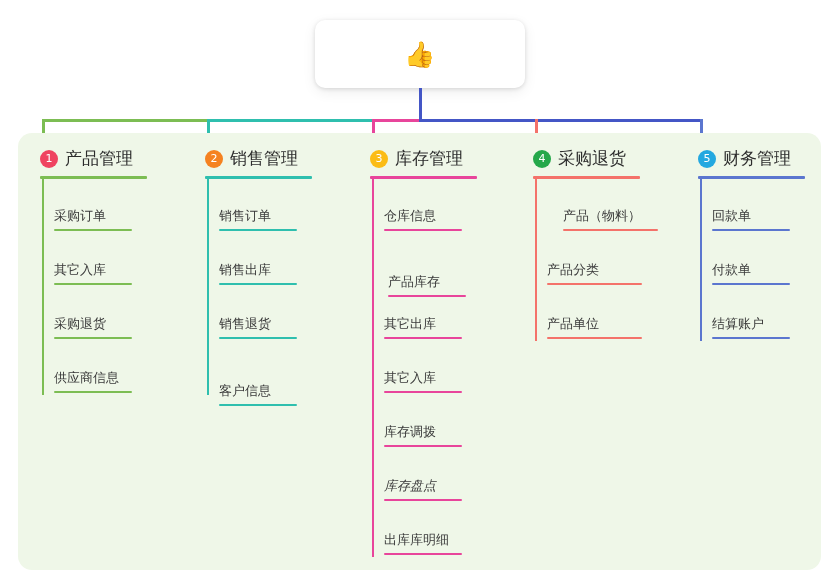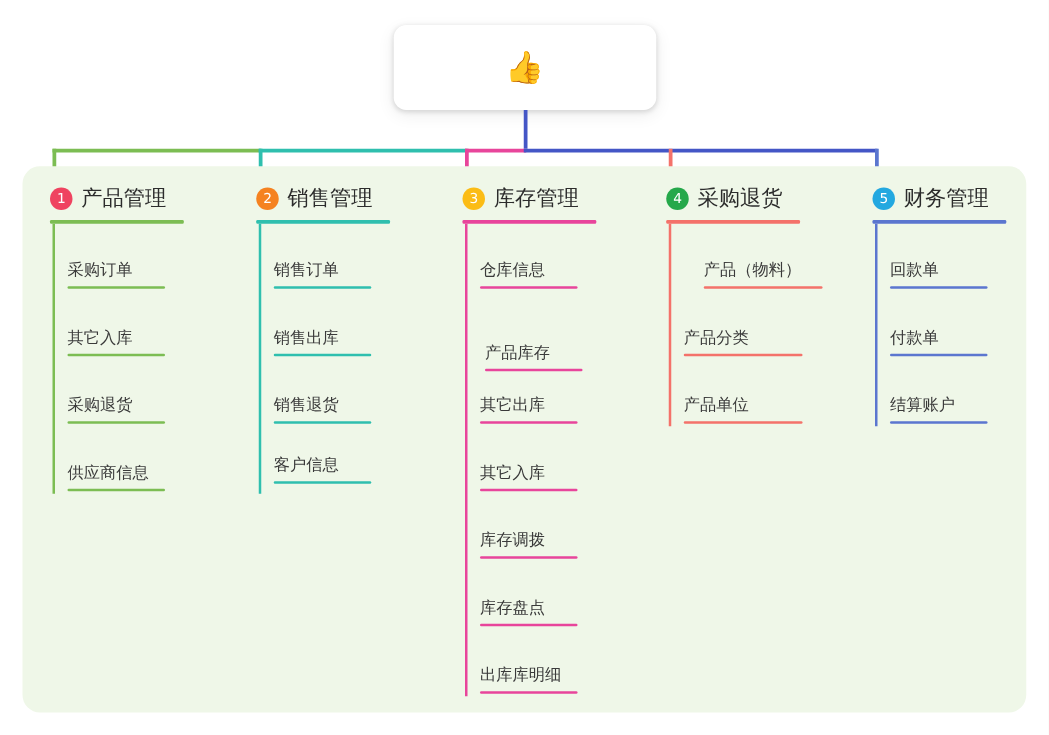--- a/index.html
+++ b/index.html
@@ -118,21 +118,21 @@
           <div class="leaf-rule" style="width: 78px; background: rgb(47, 191, 174);"></div>
         </div>
         <div class="leaf" style="left: 219px; top: 255px; width: 78px; height: 30px;">
           <div class="leaf-label">销售出库</div>
           <div class="leaf-rule" style="width: 78px; background: rgb(47, 191, 174);"></div>
         </div>
         <div class="leaf" style="left: 219px; top: 309px; width: 78px; height: 30px;">
           <div class="leaf-label">销售退货</div>
           <div class="leaf-rule" style="width: 78px; background: rgb(47, 191, 174);"></div>
         </div>
-        <div class="leaf" style="left: 219px; top: 357px; width: 78px; height: 30px;">
+        <div class="leaf" style="left: 219px; top: 376px; width: 78px; height: 30px;">
           <div class="leaf-label">客户信息</div>
           <div class="leaf-rule" style="width: 78px; background: rgb(47, 191, 174);"></div>
         </div>
       </div>
       <div class="col" style="left: 0px; top: 0px;">
         <div class="col-head" style="left: 370px; top: 147px;">
           <div class="badge" style="background: rgb(251, 188, 21);">3</div>
           <div class="col-head-label">库存管理</div>
         </div>
         <div class="head-rule" style="left: 370px; top: 176px; width: 107px; background: rgb(232, 69, 155);"></div>
@@ -150,21 +150,21 @@
           <div class="leaf-rule" style="width: 78px; background: rgb(232, 69, 155);"></div>
         </div>
         <div class="leaf" style="left: 384px; top: 363px; width: 78px; height: 30px; text-align: center;">
           <div class="leaf-label">其它入库</div>
           <div class="leaf-rule" style="width: 78px; background: rgb(232, 69, 155);"></div>
         </div>
         <div class="leaf" style="left: 384px; top: 417px; width: 78px; height: 30px;">
           <div class="leaf-label">库存调拨</div>
           <div class="leaf-rule" style="width: 78px; background: rgb(232, 69, 155);"></div>
         </div>
-        <div class="leaf" style="left: 384px; top: 471px; width: 78px; height: 30px;">
+        <div class="leaf" style="left: 384px; top: 471px; width: 78px; height: 30px; font-style: italic;">
           <div class="leaf-label">库存盘点</div>
           <div class="leaf-rule" style="width: 78px; background: rgb(232, 69, 155);"></div>
         </div>
         <div class="leaf" style="left: 384px; top: 525px; width: 78px; height: 30px;">
           <div class="leaf-label">出库库明细</div>
           <div class="leaf-rule" style="width: 78px; background: rgb(232, 69, 155);"></div>
         </div>
       </div>
       <div class="col" style="left: 0px; top: 0px;">
         <div class="col-head" style="left: 533px; top: 147px;">

